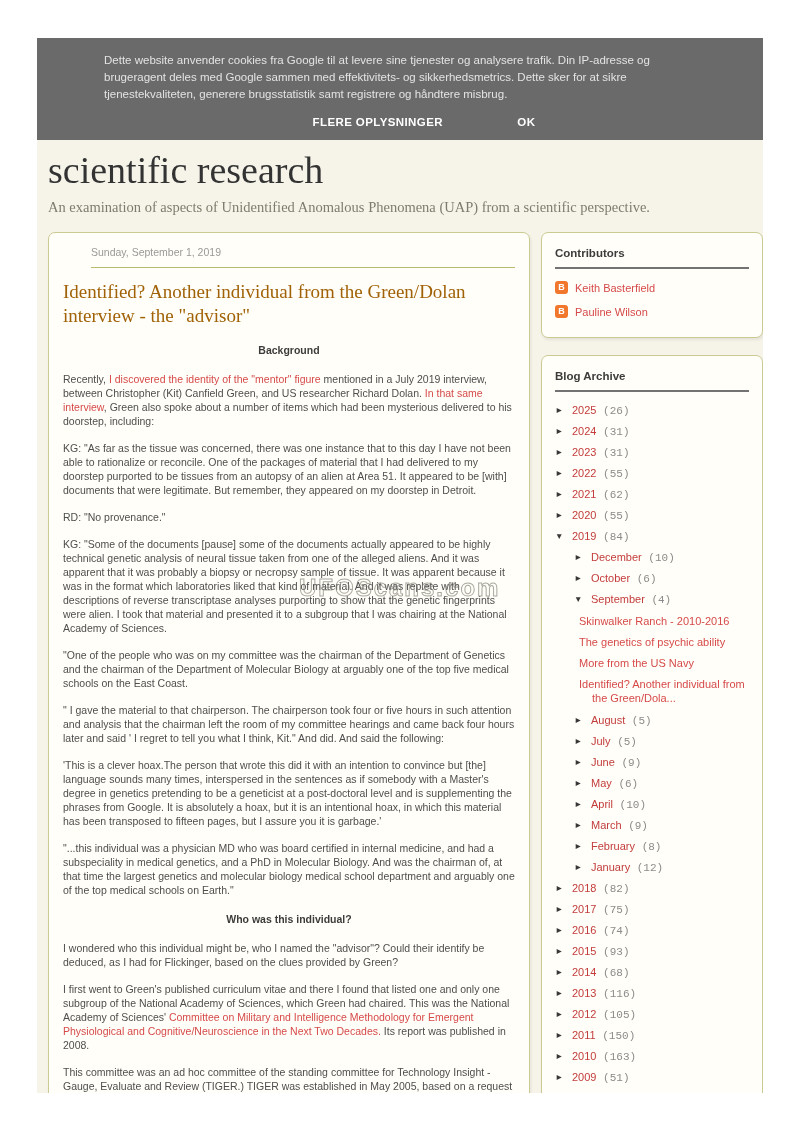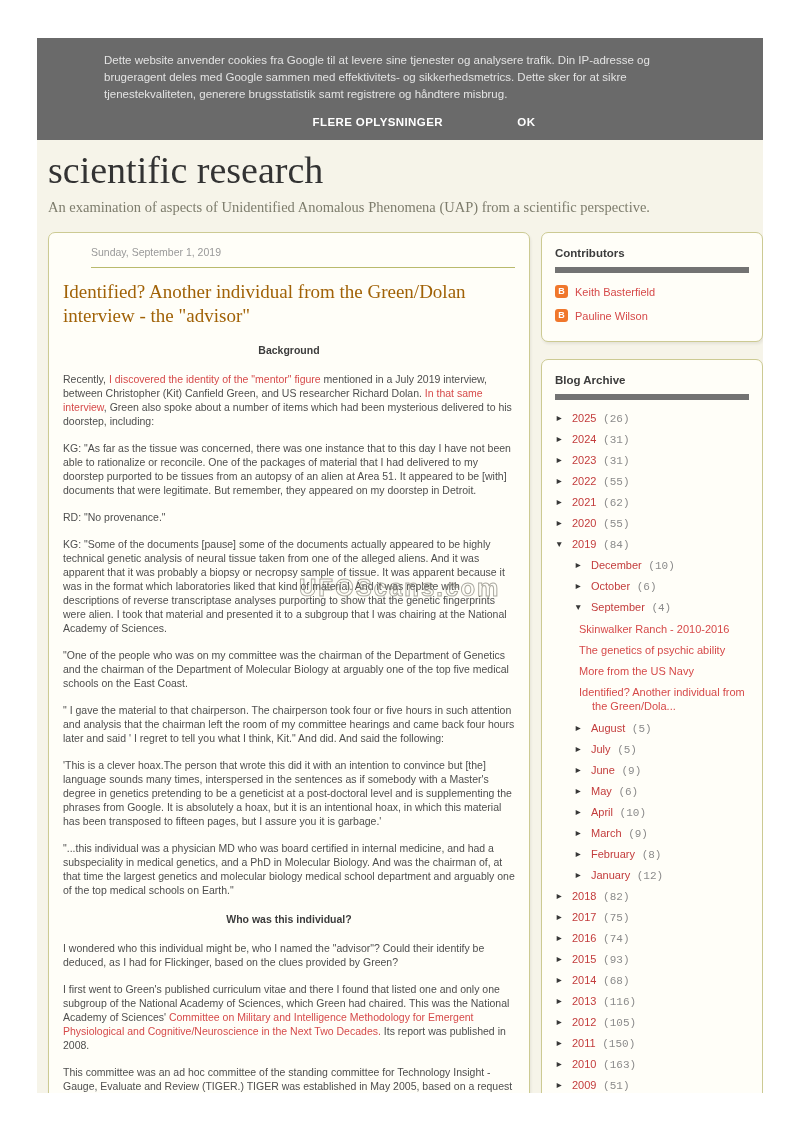--- a/index.html
+++ b/index.html
@@ -41,21 +41,21 @@
                letter-spacing:2px; color:rgba(140,138,126,0.45); pointer-events:none; white-space:nowrap; }
   @supports (-webkit-text-stroke: 1px #000) {
     .watermark { color:transparent; -webkit-text-stroke:1px rgba(125,123,112,0.65); }
   }
 
   
   .sidebar { width:222px; }
   .side-box { background:#fffef8; border:1px solid #ccca93; border-radius:7px;
               padding:12px 13px 8px; margin-bottom:17px; box-shadow:1px 2px 3px rgba(0,0,0,0.07); }
   .side-title { font-size:11.5px; font-weight:bold; color:#3c3c3c; margin:2px 0 0;
-                padding-bottom:8px; border-bottom:6px solid #737373; }
+                padding-bottom:8px; border-bottom:2px solid #737373; }
   #contributors { margin-top:12px; }
   .contributor { display:flex; align-items:center; gap:7px; margin-bottom:11px; }
   .blogger-icon { width:13px; height:13px; background:#f0772c; border-radius:3px; color:#ffffff;
                   font-weight:bold; font-size:9px; line-height:13px; text-align:center; flex:none; }
   .contributor a { color:#d64a4a; font-size:11px; text-decoration:none; cursor:pointer; }
 
   #archive { margin-top:11px; }
   .arch-row { font-size:11px; line-height:15px; margin-bottom:5px; white-space:nowrap; }
   .arch-arrow { display:inline-block; width:17px; color:#383838; font-size:8.5px;
                 vertical-align:1px; cursor:pointer; }

